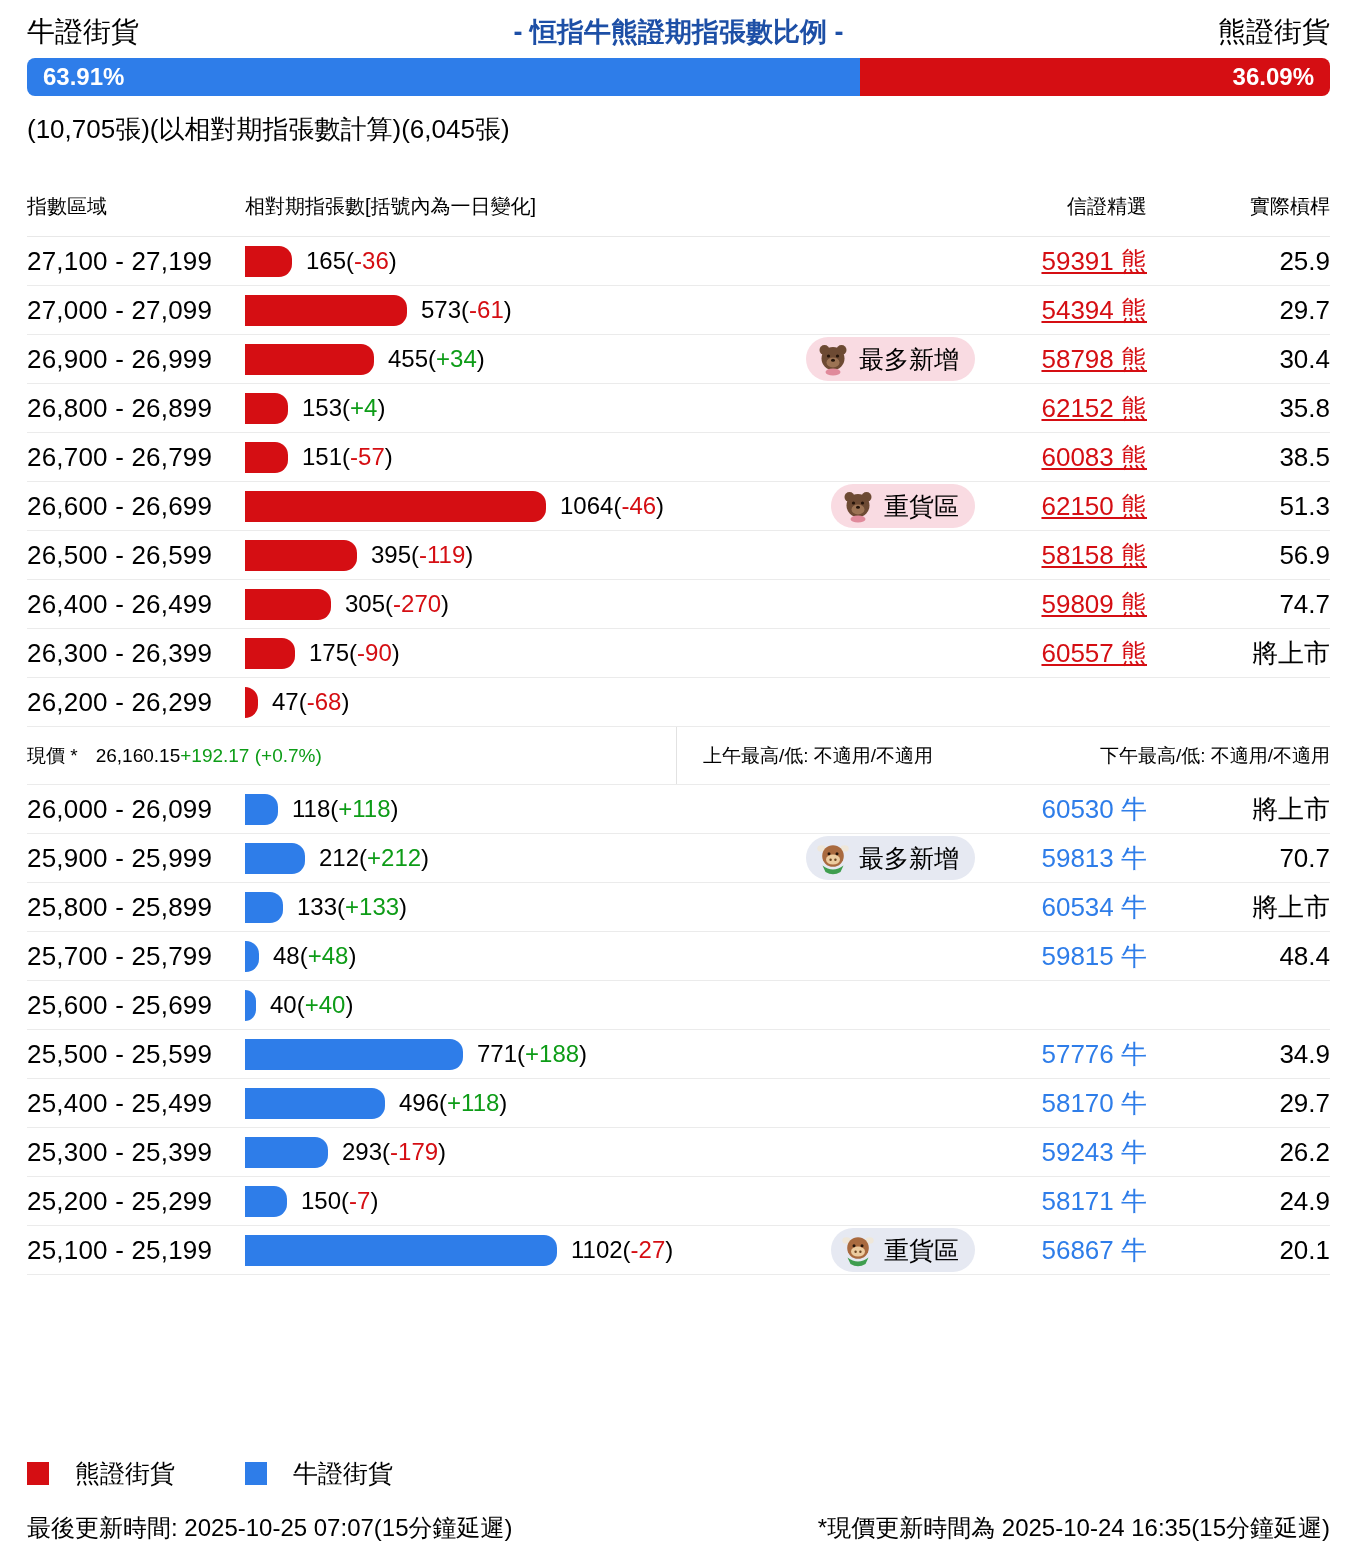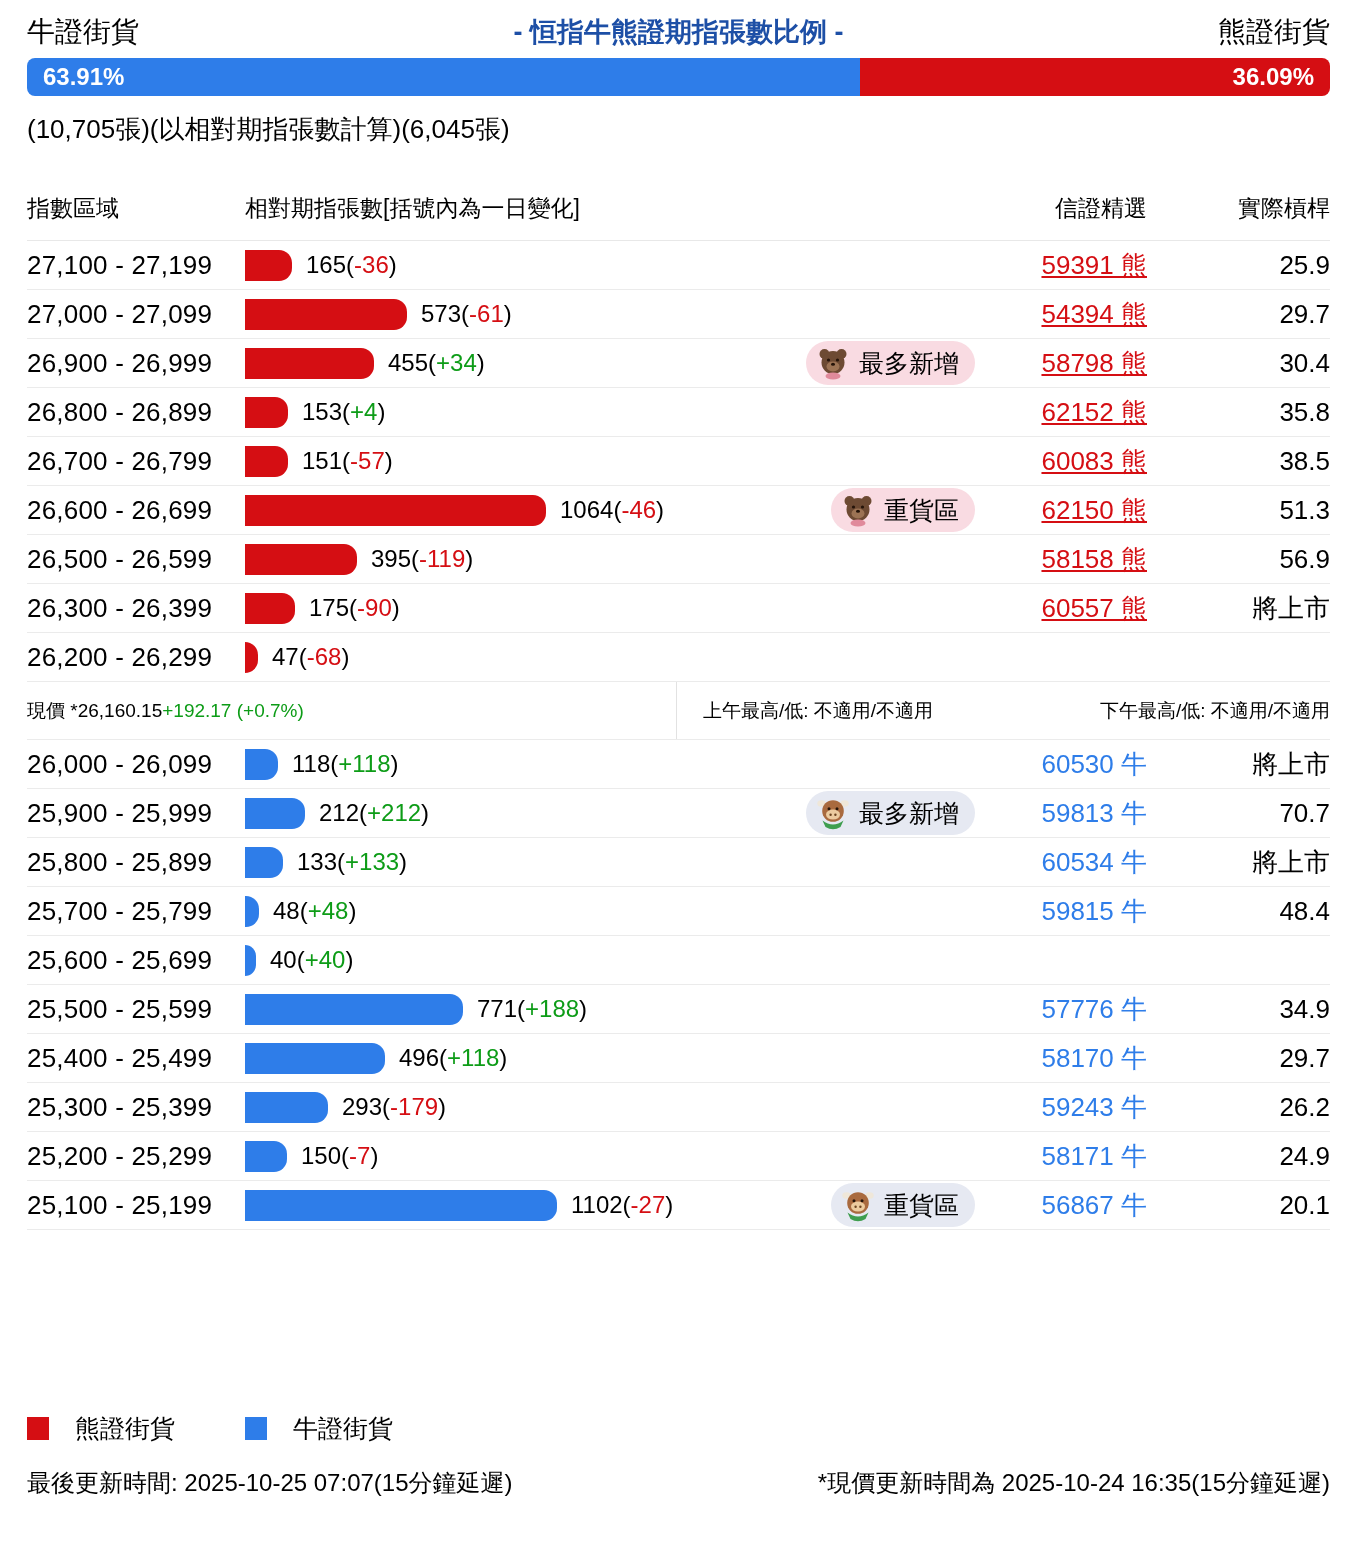--- a/index.html
+++ b/index.html
@@ -18,21 +18,21 @@
 
   .ratio-bar { margin-top: 8px; height: 38px; border-radius: 8px; overflow: hidden; display: flex; }
   .ratio-seg { height: 100%; display: flex; align-items: center; color: #fff; font-size: 24px; font-weight: 600; }
   .ratio-bull { background: var(--bull); justify-content: flex-start; padding-left: 16px; }
   .ratio-bear { background: var(--bear); justify-content: flex-end; padding-right: 16px; flex: 1; }
 
   .totals { margin-top: 16px; display: flex; align-items: center; font-size: 26px; font-weight: 500; }
 
   
   .grid { display: grid; grid-template-columns: 218px 1fr 160px 183px; align-items: center; }
-  .table-header { margin-top: 46px; padding-bottom: 16px; border-bottom: 1px solid #e8e8e8; font-size: 23px; font-weight: 500; }
+  .table-header { margin-top: 46px; padding-bottom: 16px; border-bottom: 1px solid #e8e8e8; font-size: 20px; font-weight: 500; }
   .r { text-align: right; }
 
   .row { height: 49px; border-bottom: 1px solid #ebebeb; font-size: 26px; }
   .cell.range { font-weight: 500; letter-spacing: 0.2px; }
   .cell.bars { position: relative; display: flex; align-items: center; height: 100%; }
   .bar { height: 31px; border-radius: 0 13px 13px 0; flex: none; }
   .bar-label { margin-left: 14px; font-size: 24px; font-weight: 500; white-space: nowrap; }
   .chg.pos { color: var(--green); }
   .chg.neg { color: var(--bear); }
   .cell.pick { text-align: right; font-weight: 500; white-space: nowrap; }
@@ -44,21 +44,21 @@
            display: flex; align-items: center; gap: 9px; padding: 5px 16px 5px 10px;
            border-radius: 24px; font-size: 25px; font-weight: 500; white-space: nowrap; }
   .badge.bear { background: #f9dbe2; }
   .badge.bull { background: #e6e9f2; }
   .bicon { display: inline-flex; width: 34px; height: 34px; }
   .bicon svg { width: 34px; height: 34px; }
 
   
   .price-row { display: flex; align-items: stretch; height: 58px; border-bottom: 1px solid #ebebeb; font-size: 19px; font-weight: 500; }
   .price-left { width: 650px; border-right: 1px solid #e2e2e2; display: flex; align-items: center; }
-  .price-left .pv { }
+  .price-left .pv { margin-left: 18px; }
   .price-left .pc { margin-left: 0; color: var(--green); }
   .price-right { flex: 1; display: flex; align-items: center; justify-content: space-between; padding-left: 26px; }
 
   
   .legend { margin-top: 182px; display: flex; align-items: center; gap: 70px; font-size: 25px; font-weight: 500; }
   .legend-item { display: flex; align-items: center; }
   .sw { width: 22px; height: 23px; display: inline-block; margin-right: 26px; }
   .bear-sw { background: var(--bear); }
   .bull-sw { background: var(--bull); }
 
@@ -198,20 +198,30 @@
     <div class="cell range">26,500 - 26,599</div>
     <div class="cell bars">
       <div class="bar" style="width: 112px; background: rgb(213, 14, 19);"></div>
       <div class="bar-label"><span class="num">395(</span><span class="chg neg">-119</span><span class="paren-close">)</span></div>
 
     </div>
     <div class="cell pick pick-bear">58158 熊</div>
     <div class="cell lev">56.9</div>
   </div>
 
+  <div class="grid row">
+    <div class="cell range">26,400 - 26,499</div>
+    <div class="cell bars">
+      <div class="bar" style="width: 86px; background: rgb(213, 14, 19);"></div>
+      <div class="bar-label"><span class="num">305(</span><span class="chg neg">-270</span><span class="paren-close">)</span></div>
+
+    </div>
+    <div class="cell pick pick-bear">59809 熊</div>
+    <div class="cell lev">74.7</div>
+  </div>
 
   <div class="grid row">
     <div class="cell range">26,300 - 26,399</div>
     <div class="cell bars">
       <div class="bar" style="width: 50px; background: rgb(213, 14, 19);"></div>
       <div class="bar-label"><span class="num">175(</span><span class="chg neg">-90</span><span class="paren-close">)</span></div>
 
     </div>
     <div class="cell pick pick-bear">60557 熊</div>
     <div class="cell lev">將上市</div>

